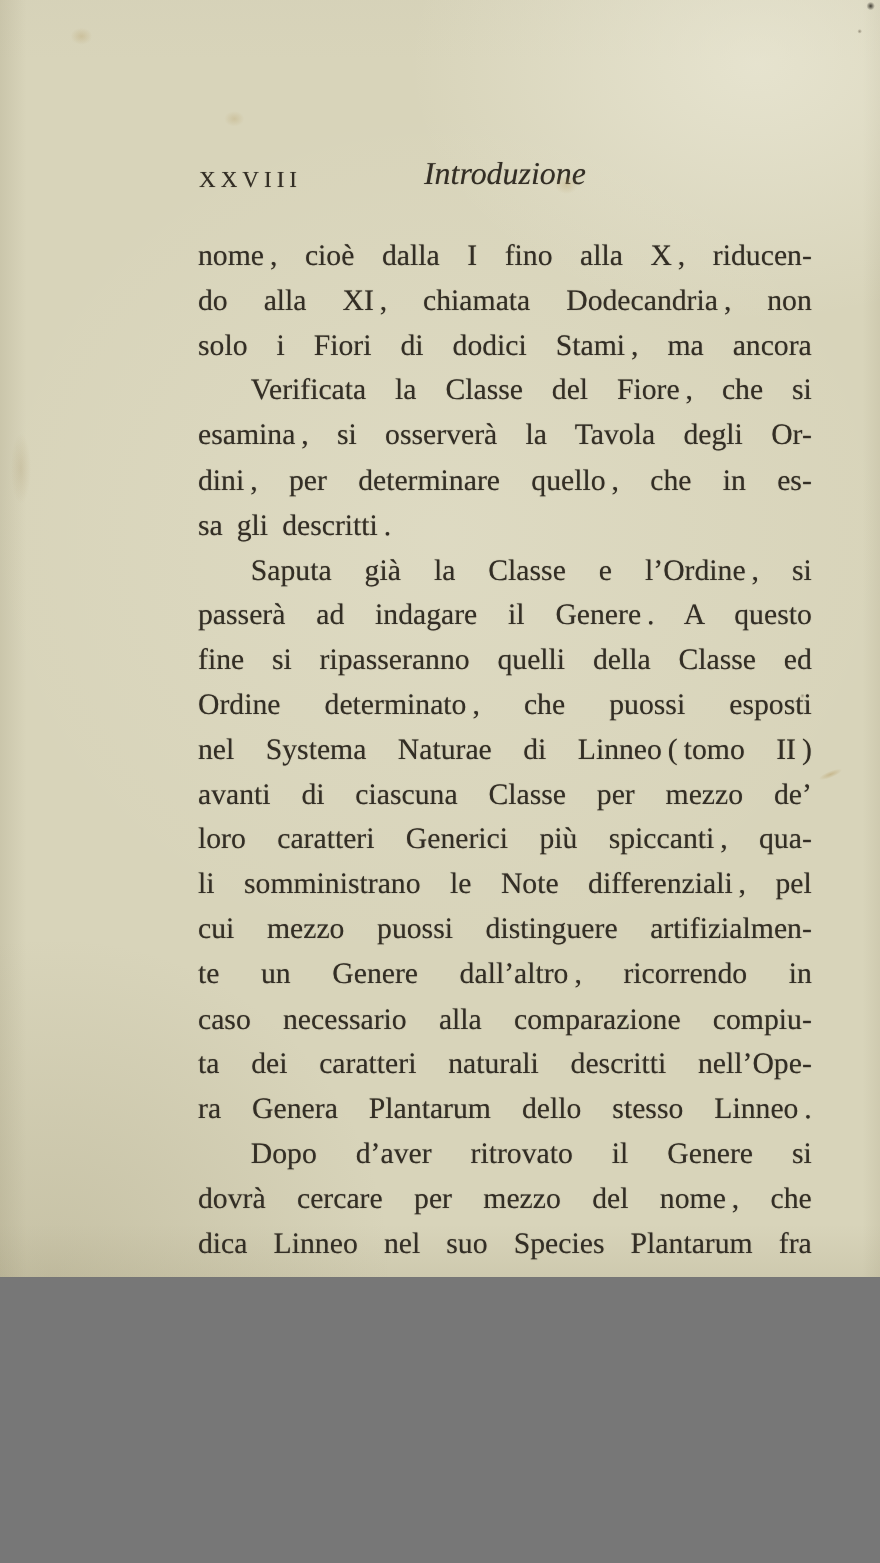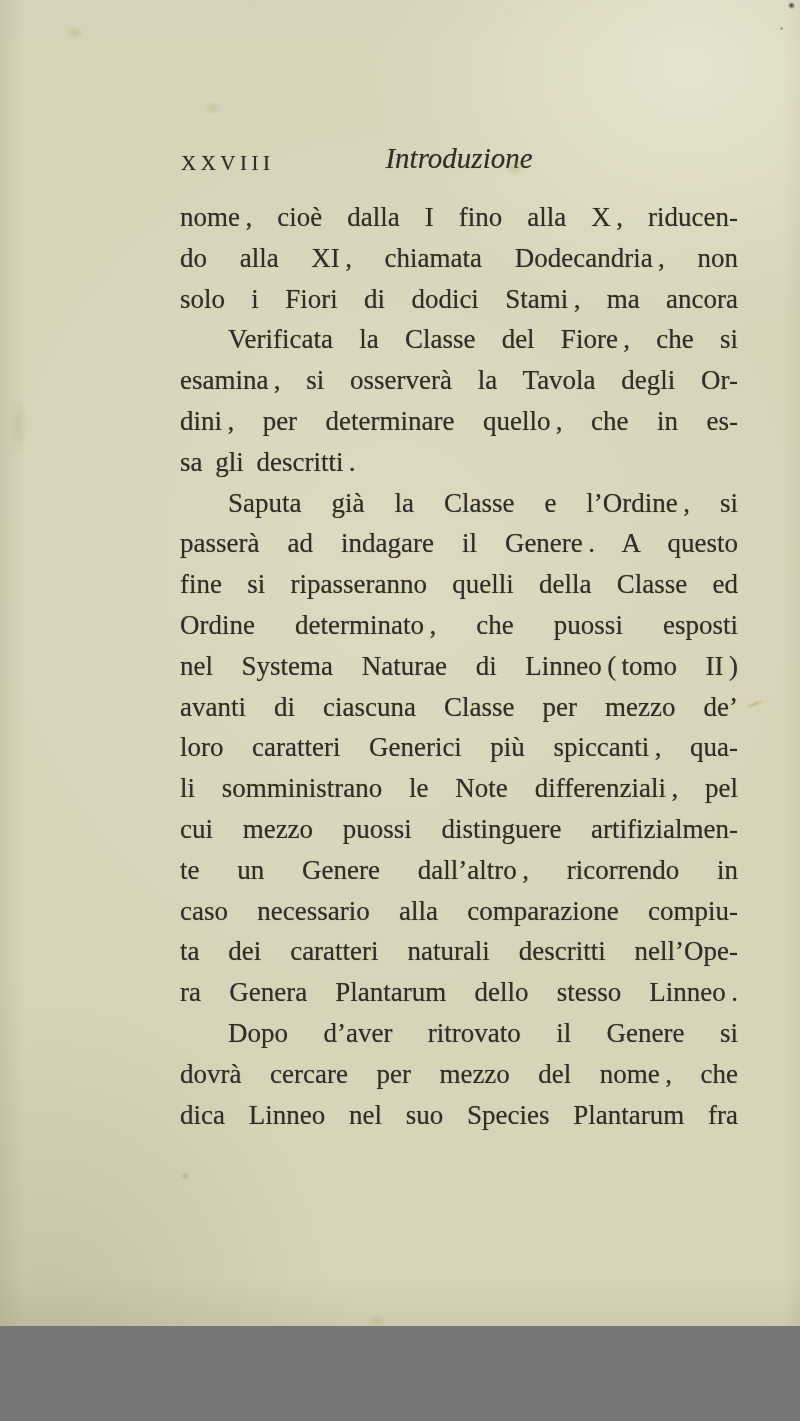--- a/index.html
+++ b/index.html
@@ -1,18 +1,18 @@
 <!DOCTYPE html>
 <html><head>
 <meta charset="utf-8">
 <style>
   html,body{margin:0;padding:0;background:#777;}
   .page{
     position:relative;
-    width:800px;height:1326px;
+    width:800px;height:1161px;
     overflow:hidden;
     background-color:#d8d4ba;
     background-image:
       radial-gradient(ellipse 55% 28% at 86% 5%, rgba(241,239,223,0.55), rgba(241,239,223,0) 72%),
       radial-gradient(ellipse 70% 45% at 50% 42%, rgba(248,246,232,0.18), rgba(248,246,232,0) 75%),
       radial-gradient(ellipse 55% 38% at 6% 100%, rgba(148,140,106,0.26), rgba(148,140,106,0) 70%),
       linear-gradient(90deg, rgba(140,132,102,0.18), rgba(140,132,102,0) 24px),
       linear-gradient(270deg, rgba(150,142,112,0.14), rgba(150,142,112,0) 16px),
       linear-gradient(0deg, rgba(152,144,112,0.16), rgba(152,144,112,0) 48px),
       linear-gradient(180deg, rgba(210,206,182,0.30), rgba(210,206,182,0) 55px);
@@ -27,21 +27,21 @@
     white-space:nowrap;
   }
   .running-title{
     position:absolute;left:180px;top:142px;width:558px;
     text-align:center;
     font-style:italic;font-size:29px;
     color:#332e25;
     text-shadow:0 0 0.8px rgba(51,46,37,0.5);
   }
   .body-block{
-    position:absolute;left:180px;top:197px;width:558px;
+    position:absolute;left:180px;top:212px;width:558px;
     font-size:27px;line-height:40.8px;
     text-shadow:0 0 0.9px rgba(51,46,37,0.55);
   }
   .line{
     text-align:justify;
     text-align-last:justify;
     white-space:normal;
     word-spacing:1px;
   }
   .line.end{

